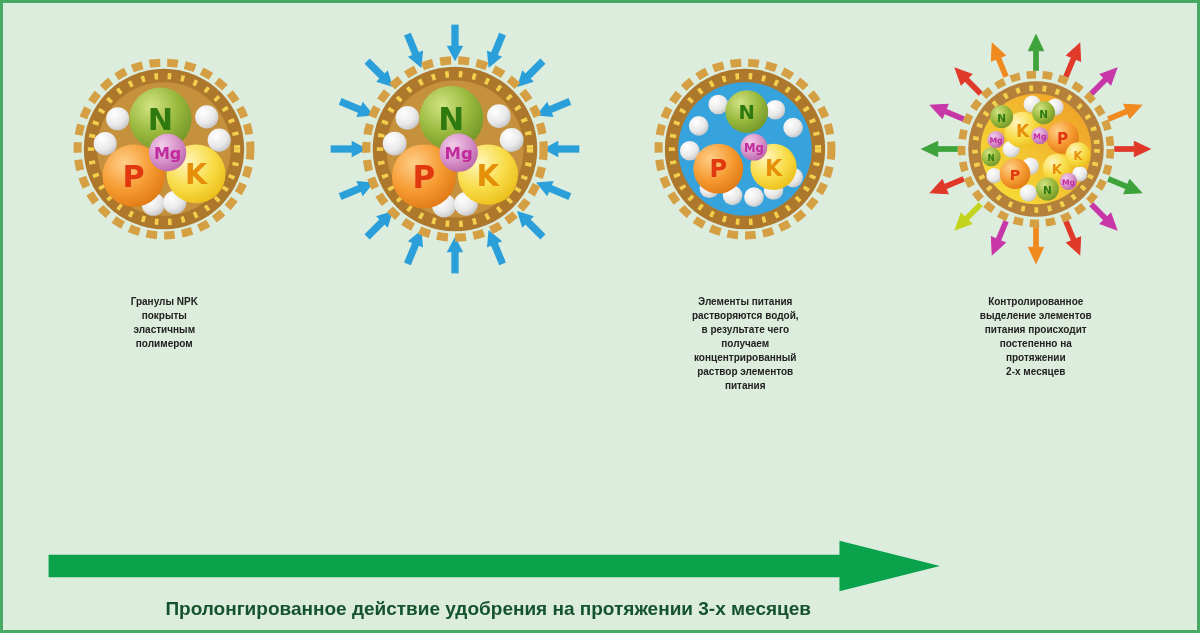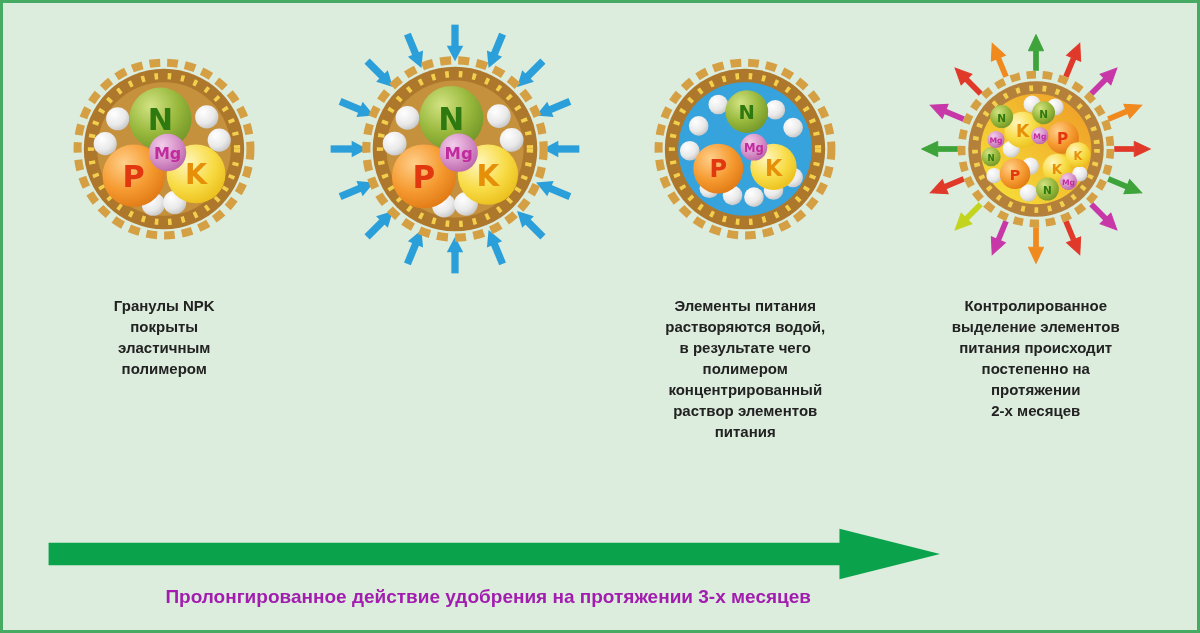--- a/index.html
+++ b/index.html
@@ -5,27 +5,27 @@
   html,body{margin:0;padding:0;background:#ffffff;font-family:"Liberation Sans",sans-serif;}
   .frame{
     width:1200px;height:633px;box-sizing:border-box;
     background:#dcecdd;border:3px solid #46aa63;outline:2px solid #ffffff;
     display:flex;flex-direction:column;padding:10px 16px 8px;
   }
   .stages{display:flex;flex:1;}
   .stage{flex:1;display:flex;flex-direction:column;align-items:center;}
   .art{height:272px;display:flex;align-items:center;justify-content:center;}
   .caption{
-    margin:10px 6px 0;text-align:center;font-weight:bold;font-size:15px;
+    margin:10px 6px 0;text-align:center;font-weight:bold;font-size:10px;
     color:#222;line-height:1.4;white-space:pre-line;max-width:240px;
   }
   .footer{padding:0 22px 2px;}
   .timeline-arrow{display:block;width:95%;height:56px;}
   .footer-caption{
-    margin:4px 0 12px;font-weight:bold;font-size:19px;color:#a21caf;
+    margin:4px 0 0;font-weight:bold;font-size:19px;color:#14532d;
     text-align:center;width:80%;
   }
   svg text{font-family:"DejaVu Sans",sans-serif;font-weight:bold;}
 </style>
 </head>
 <body>
 
 <svg width="0" height="0" style="position:absolute" aria-hidden="true">
   <defs>
     <radialGradient id="gN" cx="35%" cy="30%" r="80%">
@@ -190,21 +190,21 @@
           </g>
           <g>
             <circle cx="10" cy="-2" r="15" fill="url(#gMg)"></circle>
             <text x="10" y="-1" text-anchor="middle" dominant-baseline="central" font-size="13" fill="#c22b9e">Mg</text>
           </g>
         </svg>
       </div>
       <p class="caption">Элементы питания
 растворяются водой,
 в результате чего
-полимером
+получаем
 концентрированный
 раствор элементов
 питания</p>
     </section>
 
     <section class="stage">
       <div class="art">
         <svg width="248" height="248" viewBox="-130 -130 260 260">
           <g>
             <use href="#rarrow" stroke="#3da33a" fill="#3da33a"></use>

